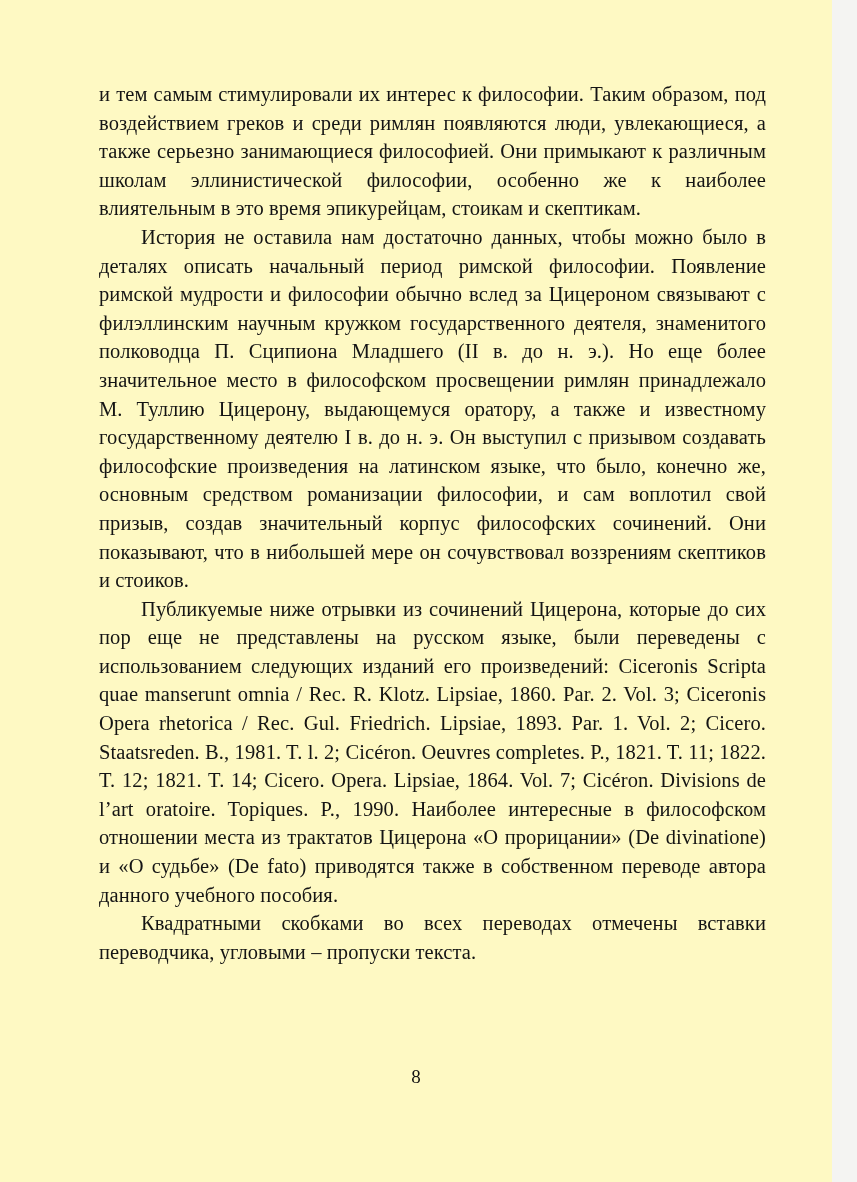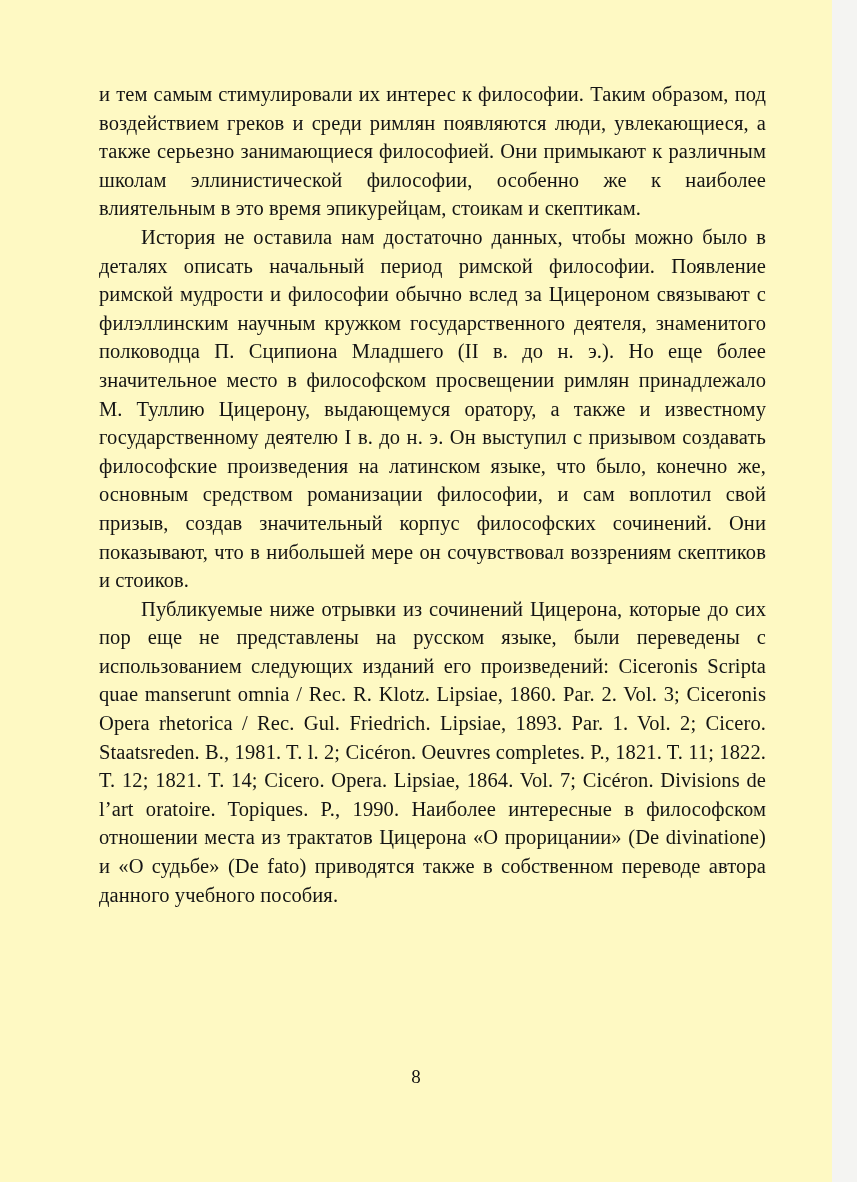--- a/index.html
+++ b/index.html
@@ -50,15 +50,16 @@
   }
 </style>
 </head>
 <body>
 
 <div class="page">
   <main class="text-column">
     <p class="para no-indent"><span>и тем самым стимулировали их интерес к философии. Таким образом, под воздействием греков и среди римлян появляются люди, увлекающиеся, а также серьезно занимающиеся философией. Они примыкают к различным школам эллинистической философии, особенно же к наиболее влиятельным в это время эпикурейцам, стоикам и скептикам.</span></p>
     <p class="para"><span>История не оставила нам достаточно данных, чтобы можно было в деталях описать начальный период римской философии. Появление римской мудрости и философии обычно вслед за Цицероном связывают с филэллинским научным кружком государственного деятеля, знаменитого полководца П. Сципиона Младшего (II в. до н. э.). Но еще более значительное место в философском просвещении римлян принадлежало М. Туллию Цицерону, выдающемуся оратору, а также и известному государственному деятелю I в. до н. э. Он выступил с призывом создавать философские произведения на латинском языке, что было, конечно же, основным средством романизации философии, и сам воплотил свой призыв, создав значительный корпус философских сочинений. Они показывают, что в нибольшей мере он сочувствовал воззрениям скептиков и стоиков.</span></p>
     <p class="para"><span>Публикуемые ниже отрывки из сочинений Цицерона, которые до сих пор еще не представлены на русском языке, были переведены с использованием следующих изданий его произведений: Ciceronis Scripta quae manserunt omnia / Rec. R. Klotz. Lipsiae, 1860. Par. 2. Vol. 3; Ciceronis Opera rhetorica / Rec. Gul. Friedrich. Lipsiae, 1893. Par. 1. Vol. 2; </span><span class="italic">Cicero</span><span>. Staatsreden. B., 1981. T. l. 2; </span><span class="italic">Cicéron</span><span>. Oeuvres completes. P., 1821. T. 11; 1822. T. 12; 1821. T. 14; </span><span class="italic">Cicero</span><span>. Opera. Lipsiae, 1864. Vol. 7; </span><span class="italic">Cicéron</span><span>. Divisions de l’art oratoire. Topiques. P., 1990. Наиболее интересные в философском отношении места из трактатов Цицерона «О прорицании» (De divinatione) и «О судьбе» (De fato) приводятся также в собственном переводе автора данного учебного пособия.</span></p>
+    <p class="para"><span>Квадратными скобками во всех переводах отмечены вставки переводчика, угловыми – пропуски текста.</span></p>
   </main>
   <div class="page-number">8</div>
 </div>
 
 </body></html>

